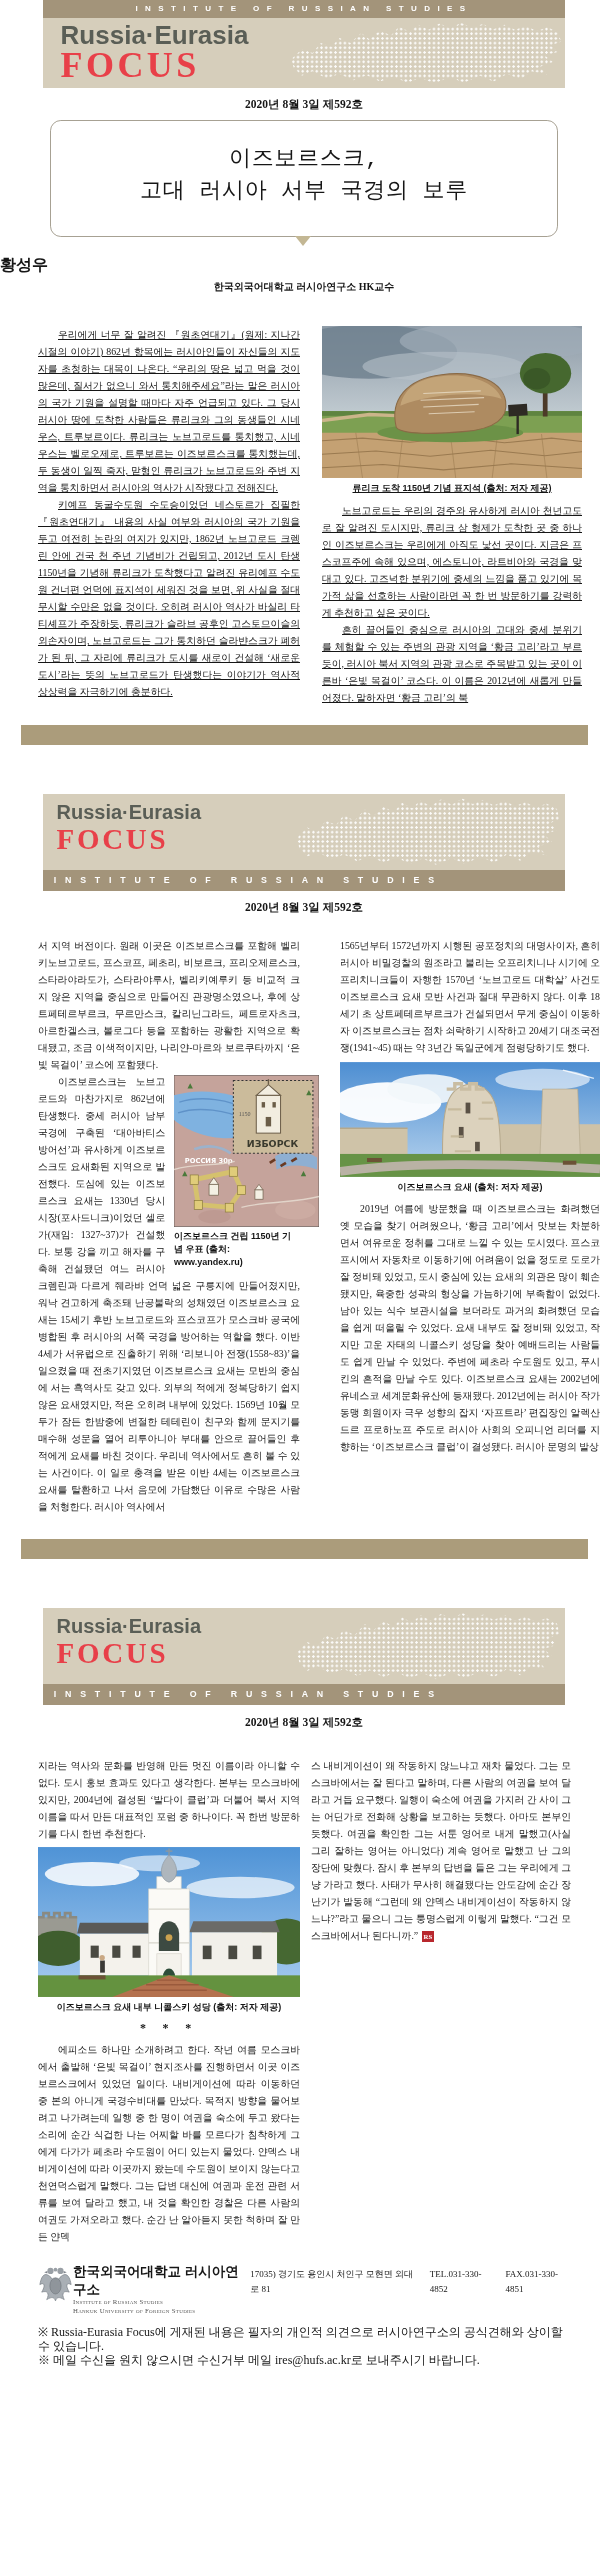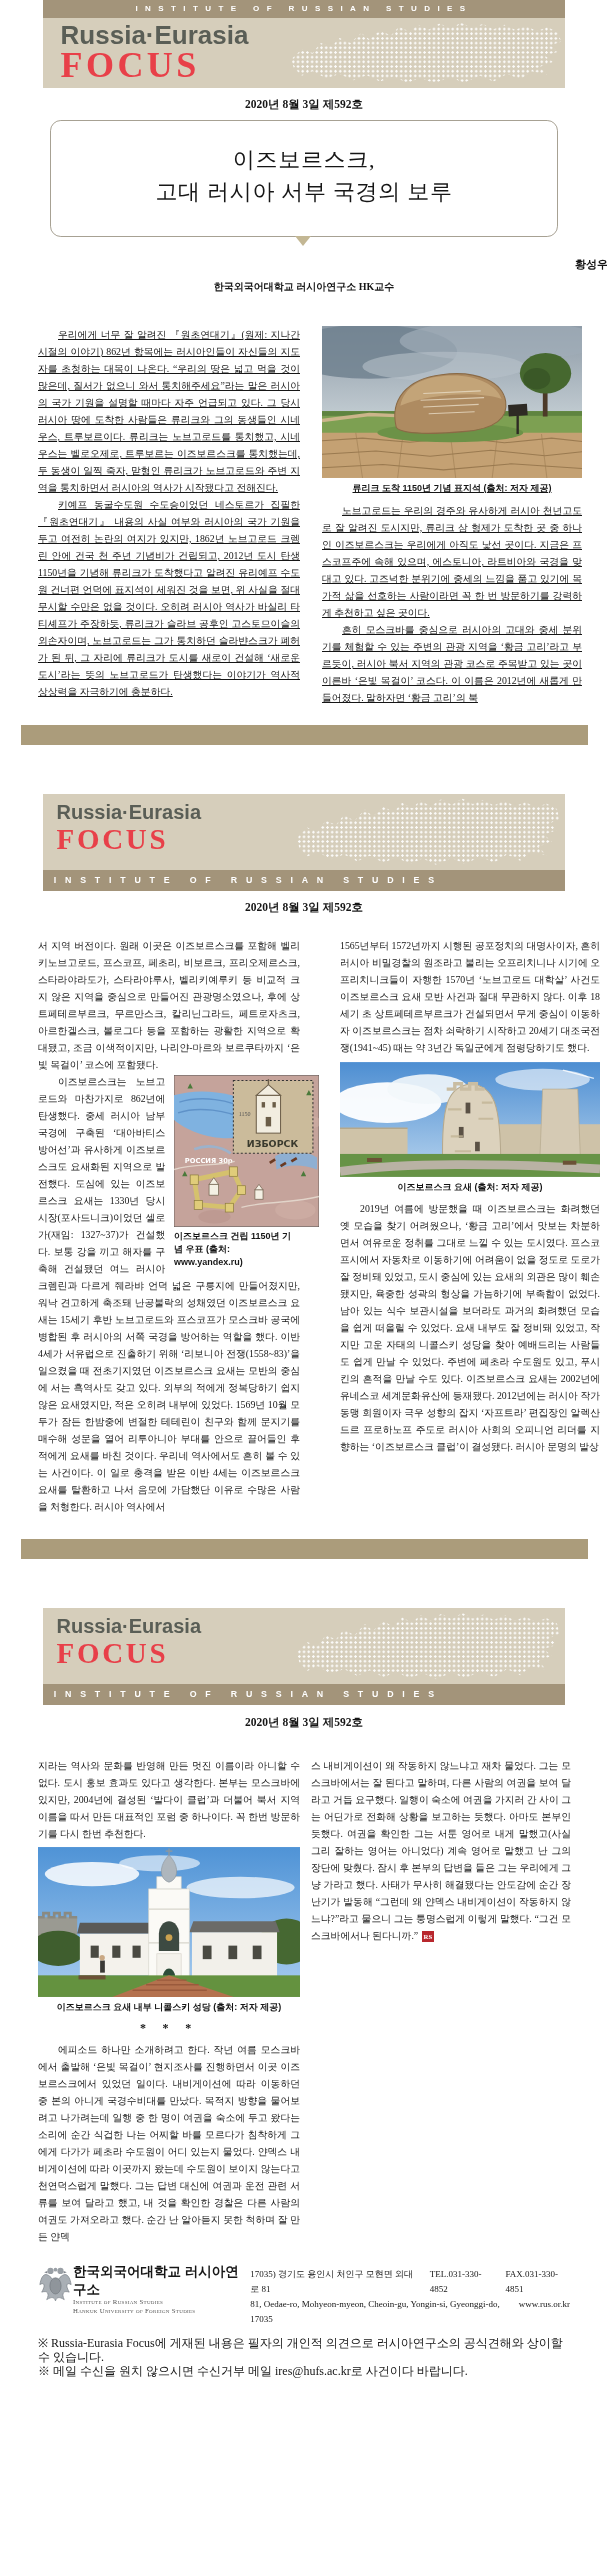--- a/index.html
+++ b/index.html
@@ -23,25 +23,25 @@
   .dotmap{position:absolute;right:4px;top:4px;width:270px;height:63px;
     background-image:radial-gradient(circle,rgba(255,255,255,.92) 1px,rgba(255,255,255,0) 1.4px);
     background-size:4.7px 4.7px;
     clip-path:polygon(0% 60%,4% 44%,8% 50%,11% 34%,15% 40%,18% 26%,22% 34%,26% 18%,29% 28%,33% 14%,37% 22%,40% 8%,44% 16%,47% 5%,51% 13%,55% 3%,59% 11%,63% 2%,67% 10%,71% 4%,75% 12%,79% 5%,83% 13%,87% 7%,91% 15%,95% 9%,99% 17%,100% 32%,96% 38%,99% 48%,94% 54%,97% 64%,92% 72%,95% 84%,89% 79%,85% 92%,80% 83%,75% 95%,70% 86%,64% 97%,59% 88%,53% 98%,48% 89%,43% 97%,38% 87%,33% 95%,28% 85%,23% 93%,18% 83%,13% 90%,8% 79%,4% 86%,1% 73%);}
   .daterow{width:522px;margin:9.5px auto 0;height:15px;line-height:15px;text-align:center;
     font-size:11.5px;font-weight:bold;}
   
   .titlebox{width:508px;height:117px;box-sizing:border-box;margin:8px auto 0;
     border:1.4px solid #a7a193;border-radius:10.8px;text-align:center;position:relative;
     padding-top:23px;}
-  .titlebox .tl{font-size:22px;line-height:32px;letter-spacing:0.7px;}
+  .titlebox .tl{font-size:22px;line-height:32px;letter-spacing:0.7px;font-family:Liberation Mono, monospace;}
   .pointer{position:absolute;left:50%;bottom:-10px;margin-left:-8.8px;width:0;height:0;
     border-left:8.8px solid transparent;border-right:8.8px solid transparent;
     border-top:10px solid #c3b794;}
-  .author{margin-top:17.6px;text-align:right;font-size:11px;font-weight:bold;line-height:19px;}
+  .author{margin-top:17.6px;text-align:left;font-size:16px;font-weight:bold;line-height:19px;}
   .affil{margin-top:6.8px;text-align:center;font-size:10px;font-weight:bold;line-height:13.5px;}
   
   .cols{margin:32px 25px 0 38px;display:flex;gap:22px;text-decoration:underline;}
   .cols2{margin:22px 25px 0 38px;display:flex;gap:40px;}
   .cols3{margin:27px 25px 0 38px;display:flex;gap:11px;}
   .colL{width:262px;flex:none;}
   .colR{width:260px;flex:none;}
   .para{margin:0;text-align:justify;font-size:9.8px;line-height:17px;}
   .ind{text-indent:20px;}
   .photo{display:block;border:0;}
@@ -143,21 +143,21 @@
         <path d="M116,118 C122,90 146,77 180,74 C225,70 258,86 266,108 C230,96 160,100 116,118 Z" fill="#c7a87c" opacity=".85"></path>
         <path d="M150,100 L235,96 M146,110 L240,106 M150,120 L232,116 M158,130 L226,127" stroke="#e8dcc6" stroke-width="1.6" opacity=".8"></path>
         <rect x="327" y="92" width="7" height="42" fill="#4c3a28"></rect>
         <ellipse cx="331" cy="70" rx="38" ry="30" fill="#46682f"></ellipse>
         <ellipse cx="318" cy="78" rx="20" ry="16" fill="#3a5827"></ellipse>
         <rect x="276" y="116" width="28" height="17" fill="#2e2a24" transform="rotate(-4 290 124)"></rect>
         <rect x="288" y="132" width="3.5" height="28" fill="#2e2a24"></rect>
       </svg>
       <div class="cap">류리크 도착 1150년 기념 표지석 (출처: 저자 제공)</div>
       <p class="para ind">노브고로드는 우리의 경주와 유사하게 러시아 천년고도로 잘 알려진 도시지만, 류리크 삼 형제가 도착한 곳 중 하나인 이즈보르스크는 우리에게 아직도 낯선 곳이다. 지금은 프스코프주에 속해 있으며, 에스토니아, 라트비아와 국경을 맞대고 있다. 고즈넉한 분위기에 중세의 느낌을 품고 있기에 목가적 삶을 선호하는 사람이라면 꼭 한 번 방문하기를 강력하게 추천하고 싶은 곳이다.</p>
-      <p class="para ind">흔히 모스크바를 중심으로 러시아의 고대와 중세 분위기를 체험할 수 있는 주변의 관광 지역을 ‘황금 고리’라고 부르듯이, 러시아 북서 지역의 관광 코스로 주목받고 있는 곳이 이른바 ‘은빛 목걸이’ 코스다. 이 이름은 2012년에 새롭게 만들어졌다. 말하자면 ‘황금 고리’의 북</p>
+      <p class="para ind">흔히 끌어들인 중심으로 러시아의 고대와 중세 분위기를 체험할 수 있는 주변의 관광 지역을 ‘황금 고리’라고 부르듯이, 러시아 북서 지역의 관광 코스로 주목받고 있는 곳이 이른바 ‘은빛 목걸이’ 코스다. 이 이름은 2012년에 새롭게 만들어졌다. 말하자면 ‘황금 고리’의 북</p>
     </div>
   </div>
 
   <div class="pagebar"></div>
 
   <div class="mast23">
     <div class="m-main">
       <div class="logo23">
         <div class="l1">Russia·Eurasia</div>
         <div class="l2">FOCUS</div>
@@ -328,25 +328,21 @@
       <div class="fkr">한국외국어대학교 러시아연구소</div>
       <div class="fen">Institute of Russian Studies</div>
       <div class="fen">Hankuk University of Foreign Studies</div>
     </div>
     <div class="faddr">
       <div class="row">
         <span>17035) 경기도 용인시 처인구 모현면 외대로 81</span>
         <span>TEL.031-330-4852</span>
         <span>FAX.031-330-4851</span>
       </div>
-      <div class="row">
-        <span>81, Oedae-ro, Mohyeon-myeon, Cheoin-gu, Yongin-si, Gyeonggi-do, 17035</span>
-        <span>www.rus.or.kr</span>
-      </div>
     </div>
   </div>
   <div class="notes">
     <div>※ Russia-Eurasia Focus에 게재된 내용은 필자의 개인적 의견으로 러시아연구소의 공식견해와 상이할 수 있습니다.</div>
-    <div>※ 메일 수신을 원치 않으시면 수신거부 메일 ires@hufs.ac.kr로 사건이다 바랍니다.</div>
+    <div>※ 메일 수신을 원치 않으시면 수신거부 메일 ires@hufs.ac.kr로 보내주시기 바랍니다.</div>
   </div>
 
 </div>
 
 
 </body></html>

